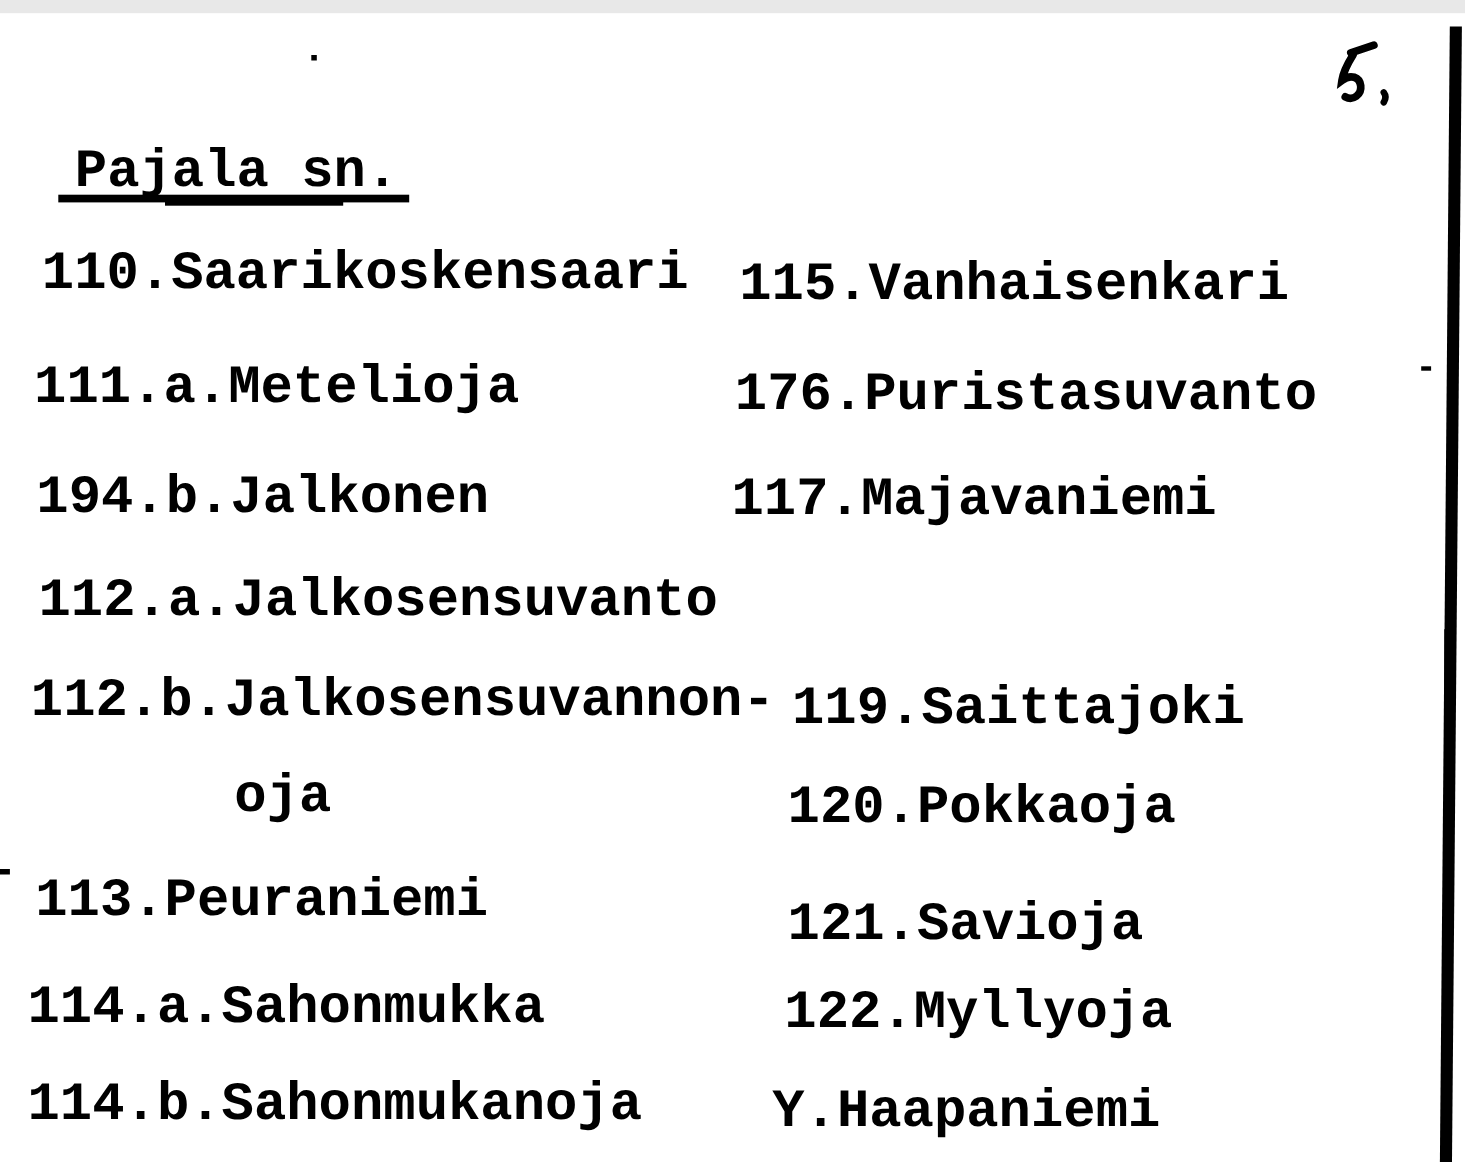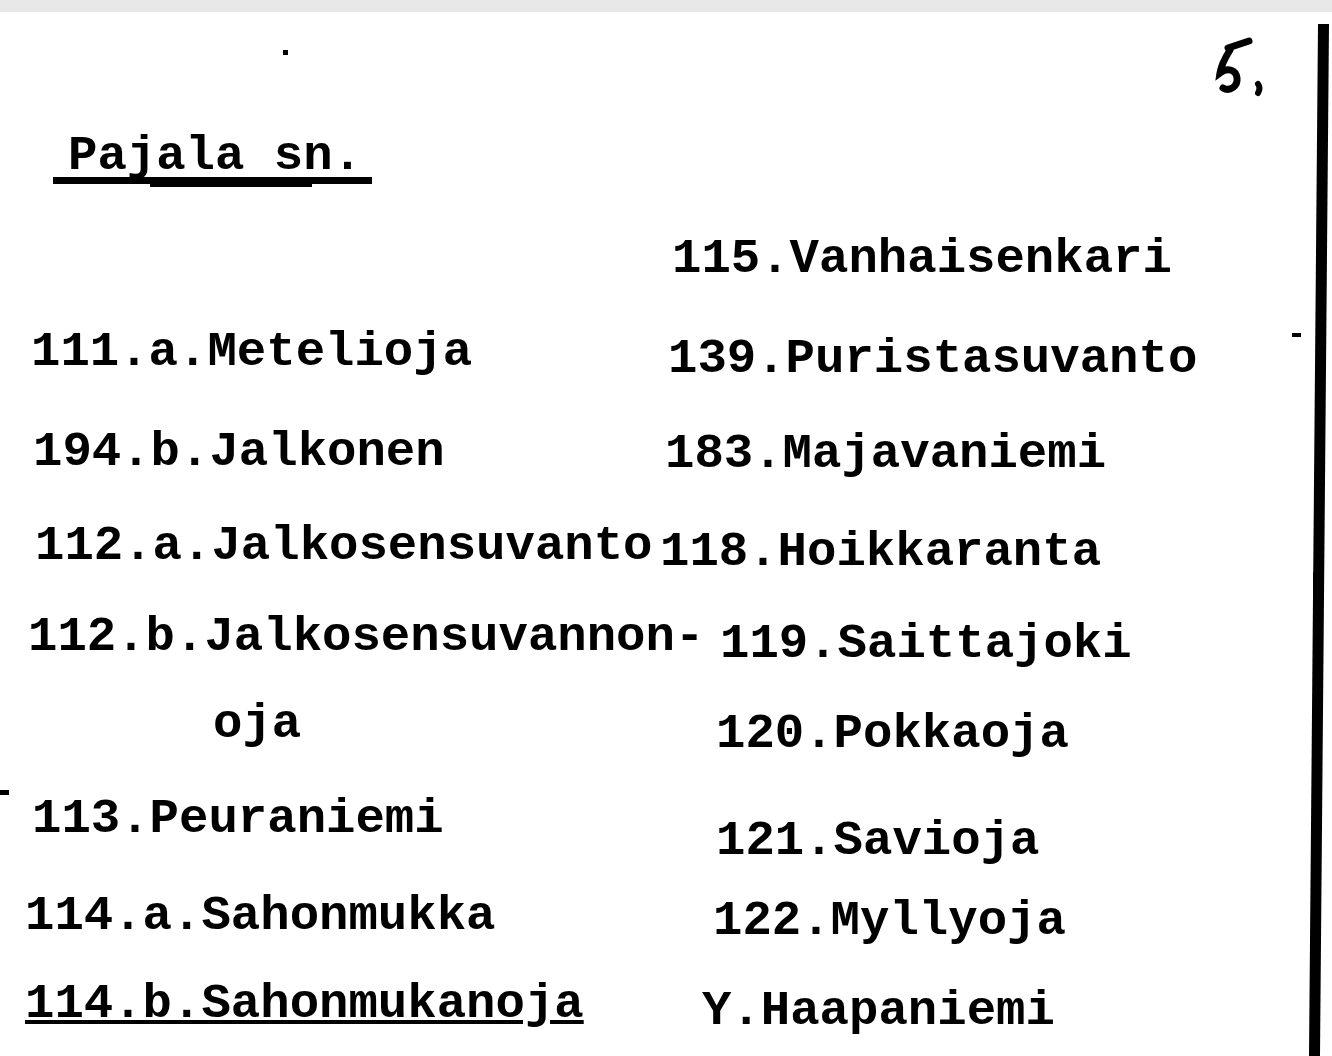--- a/index.html
+++ b/index.html
@@ -27,21 +27,21 @@
   .underline-blob{position:absolute;left:150px;top:171px;width:162px;height:4px;background:#000;}
   
   .l0{top:209px;left:38px;}
   .l1{top:312px;left:31px;}
   .l2{top:412px;left:33px;}
   .l3{top:506px;left:35px;}
   .l4{top:597px;left:28px;}
   .l5{top:684px;left:213px;}
   .l6{top:779px;left:32px;}
   .l7{top:876px;left:25px;}
-  .l8{top:964px;left:25px;text-decoration:underline;}
+  .l8{top:964px;left:25px;}
   
   .r0{top:219px;left:672px;}
   .r1{top:319px;left:668px;}
   .r2{top:414px;left:665px;}
   .r3{top:512px;left:660px;}
   .r4{top:604px;left:720px;}
   .r5{top:694px;left:716px;}
   .r6{top:801px;left:716px;}
   .r7{top:881px;left:713px;}
   
@@ -73,33 +73,33 @@
       <path d="M 28 16 L 49 9" fill="none" stroke="#000" stroke-width="7" stroke-linecap="round"></path>
       <path d="M 30 18 C 25 26 21 34 20 41 C 28 35 36 38 37 46 C 38 54 30 60 23 56" fill="none" stroke="#000" stroke-width="7" stroke-linecap="round"></path>
       <path d="M 58 52 q 3 4 0 9" fill="none" stroke="#000" stroke-width="6" stroke-linecap="round"></path>
     </svg>
   </div>
 
   <div class="line heading">Pajala sn.</div>
   <div class="underline-main"></div>
   <div class="underline-blob"></div>
 
+  <div class="line l0">110.Saarikoskensaari</div>
   <div class="line l1">111.a.Metelioja</div>
   <div class="line l2">194.b.Jalkonen</div>
   <div class="line l3">112.a.Jalkosensuvanto</div>
   <div class="line l4">112.b.Jalkosensuvannon-</div>
   <div class="line l5">oja</div>
   <div class="line l6">113.Peuraniemi</div>
   <div class="line l7">114.a.Sahonmukka</div>
   <div class="line l8">114.b.Sahonmukanoja</div>
 
   <div class="line r0">115.Vanhaisenkari</div>
-  <div class="line r1">139.Puristasuvanto</div>
-  <div class="line r2">183.Majavaniemi</div>
-  <div class="line r3">118.Hoikkaranta</div>
+  <div class="line r1">176.Puristasuvanto</div>
+  <div class="line r2">117.Majavaniemi</div>
   <div class="line r4">119.Saittajoki</div>
   <div class="line r5">120.Pokkaoja</div>
   <div class="line r6">121.Savioja</div>
   <div class="line r7">122.Myllyoja</div>
 
   <div class="line sig-name">Y.Haapaniemi</div>
 
   <div class="edge-bar"></div>
   <div class="edge-bump-1"></div>
   <div class="edge-bump-2"></div>

